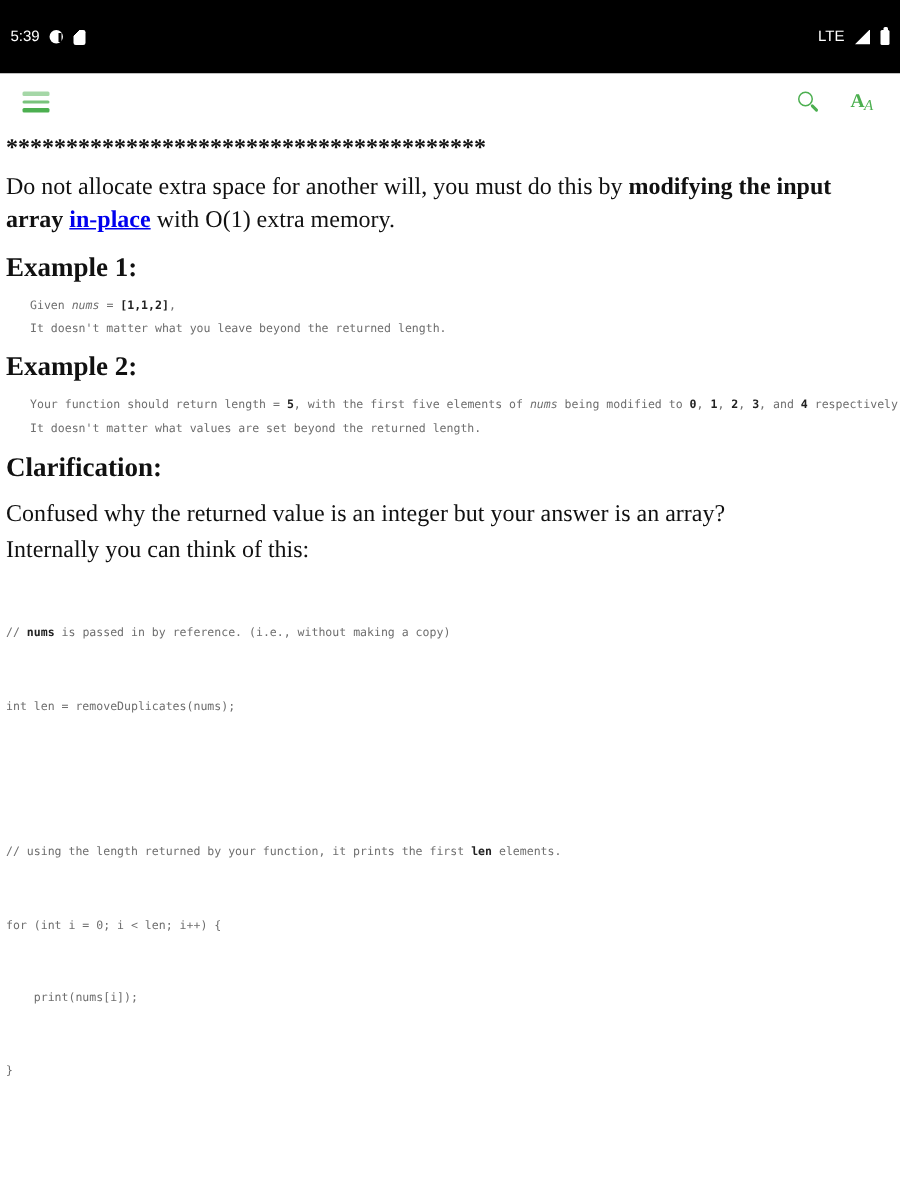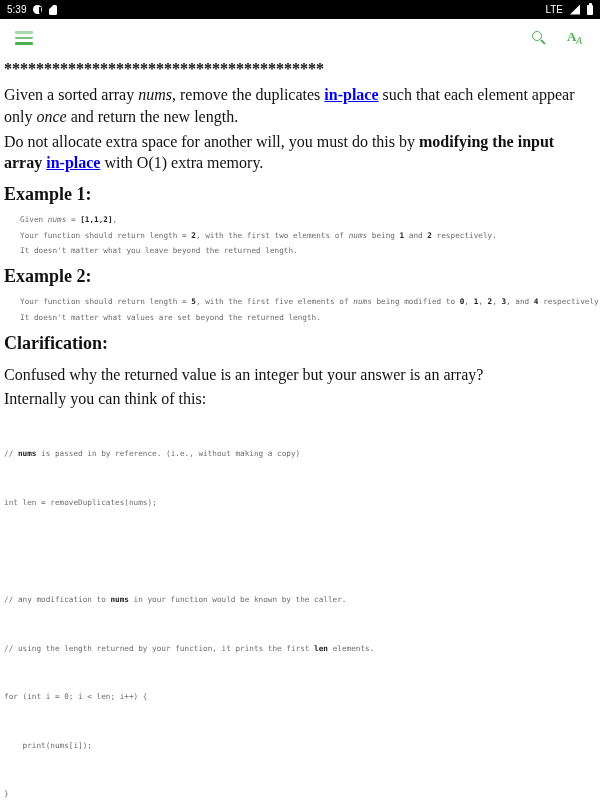--- a/index.html
+++ b/index.html
@@ -1,21 +1,21 @@
 <!DOCTYPE html>
 <html style="--accent: #4caf50; --link: #0000ee;"><head>
 <meta charset="utf-8">
 <style>
   html,body{margin:0;padding:0;overflow:hidden;background:#fff;}
   .page{width:600px;height:800px;position:relative;background:#fff;
         font-family:"Liberation Serif", serif;color:#111;}
 
   
   .status-bar{height:17px;background:#000;color:#fff;display:flex;
-    justify-content:space-between;align-items:center;padding:1px 7px;
+    justify-content:space-between;align-items:center;padding:16px 7px;
     font-family:"Liberation Sans", sans-serif;font-size:10px;}
   .sb-left,.sb-right{display:flex;align-items:center;gap:7px;}
   .circle-ic{width:9px;height:9px;border-radius:50%;background:#fff;position:relative;display:inline-block;}
   .circle-ic::after{content:"";position:absolute;right:1px;top:1.5px;width:2px;height:6px;background:#000;}
   .note-ic{width:8px;height:10px;background:linear-gradient(135deg,#000 22%,#fff 23%);border-radius:1.5px;display:inline-block;}
   .signal-ic{width:10px;height:10px;background:#fff;
     clip-path:polygon(100% 0,100% 100%,0 100%);display:inline-block;position:relative;}
   .battery-ic{width:6px;height:10px;background:#fff;border-radius:1px;position:relative;display:inline-block;}
   .battery-ic::before{content:"";position:absolute;top:-2px;left:1.5px;width:3px;height:2px;background:#fff;border-radius:1px 1px 0 0;}
 
@@ -83,44 +83,41 @@
       <div class="font-ic">
         <span class="fa-big">A</span>
         <span class="fa-small">A</span>
       </div>
     </div>
   </div>
 
   <div class="content">
     <div class="sep">****************************************</div>
 
-    <p><span>Given a sorted array </span><span class="i">nums</span><span>, remove the duplicates </span><span class="link">in-place</span><span> such that each element appear only </span><span class="i">once</span><span> and return the new length.</span></p>
     <p><span>Do not allocate extra space for another will, you must do this by </span><span class="b">modifying the input array</span><span> </span><span class="link">in-place</span><span> with O(1) extra memory.</span></p>
 
     <h3>Example 1:</h3>
     <div class="ex">
       <div class="ex-line"><span>Given </span><span class="i">nums</span><span> = </span><span class="b">[1,1,2]</span><span>,</span></div>
-      <div class="ex-line"><span>Your function should return length = </span><span class="b">2</span><span>, with the first two elements of </span><span class="i">nums</span><span> being </span><span class="b">1</span><span> and </span><span class="b">2</span><span> respectively.</span></div>
       <div class="ex-line"><span>It doesn't matter what you leave beyond the returned length.</span></div>
     </div>
 
     <h3>Example 2:</h3>
     <div class="ex">
       <div class="ex-line"><span>Your function should return length = </span><span class="b">5</span><span>, with the first five elements of </span><span class="i">nums</span><span> being modified to </span><span class="b">0</span><span>, </span><span class="b">1</span><span>, </span><span class="b">2</span><span>, </span><span class="b">3</span><span>, and </span><span class="b">4</span><span> respectively.</span></div>
       <div class="ex-line"><span>It doesn't matter what values are set beyond the returned length.</span></div>
     </div>
 
     <h3>Clarification:</h3>
     <p><span>Confused why the returned value is an integer but your answer is an array?</span></p>
     <p><span>Internally you can think of this:</span></p>
 
     <div class="code">
       <div class="code-line"><span>// </span><span class="b">nums</span><span> is passed in by reference. (i.e., without making a copy)</span></div>
       <div class="code-line"><span>int len = removeDuplicates(nums);</span></div>
       <div class="code-line"><span></span></div>
-      <div class="code-line"><span>// any modification to </span><span class="b">nums</span><span> in your function would be known by the caller.</span></div>
       <div class="code-line"><span>// using the length returned by your function, it prints the first </span><span class="b">len</span><span> elements.</span></div>
       <div class="code-line"><span>for (int i = 0; i &lt; len; i++) {</span></div>
       <div class="code-line"><span>    print(nums[i]);</span></div>
       <div class="code-line"><span>}</span></div>
     </div>
   </div>
 </div>
 
 </body></html>

